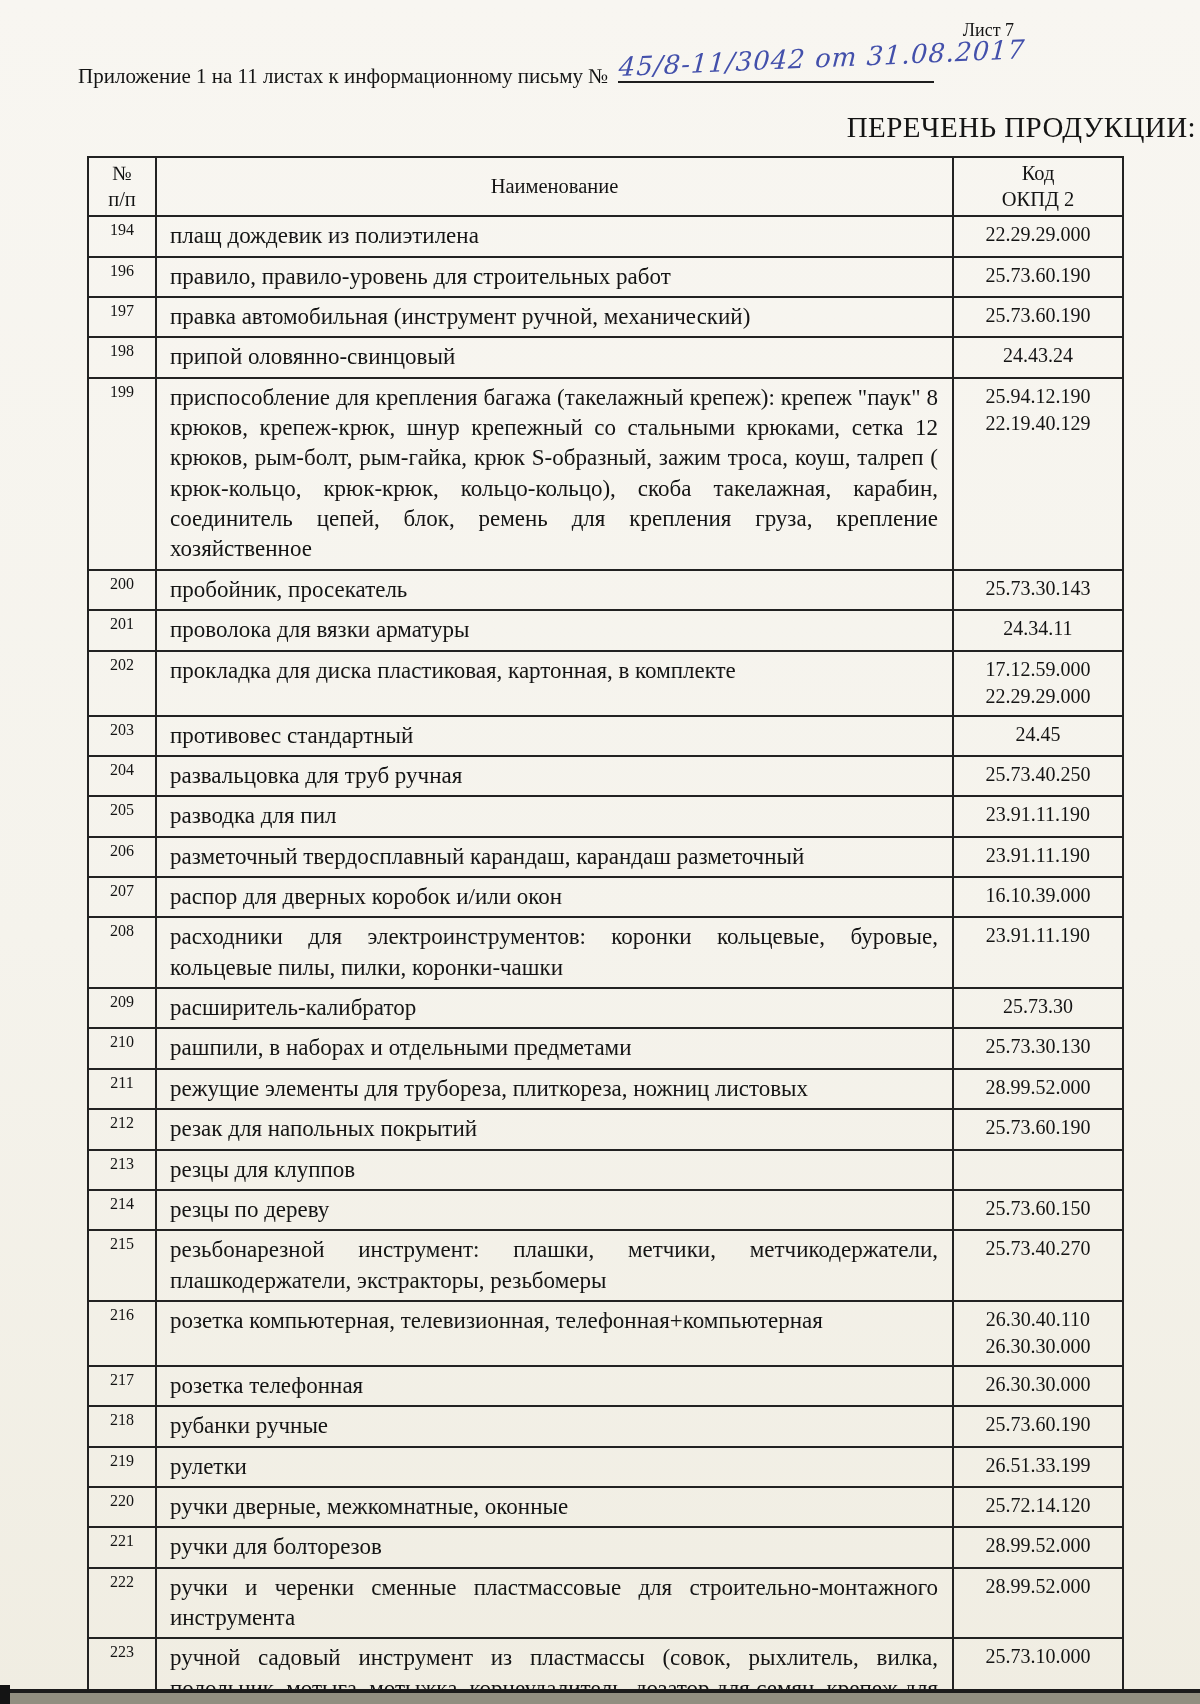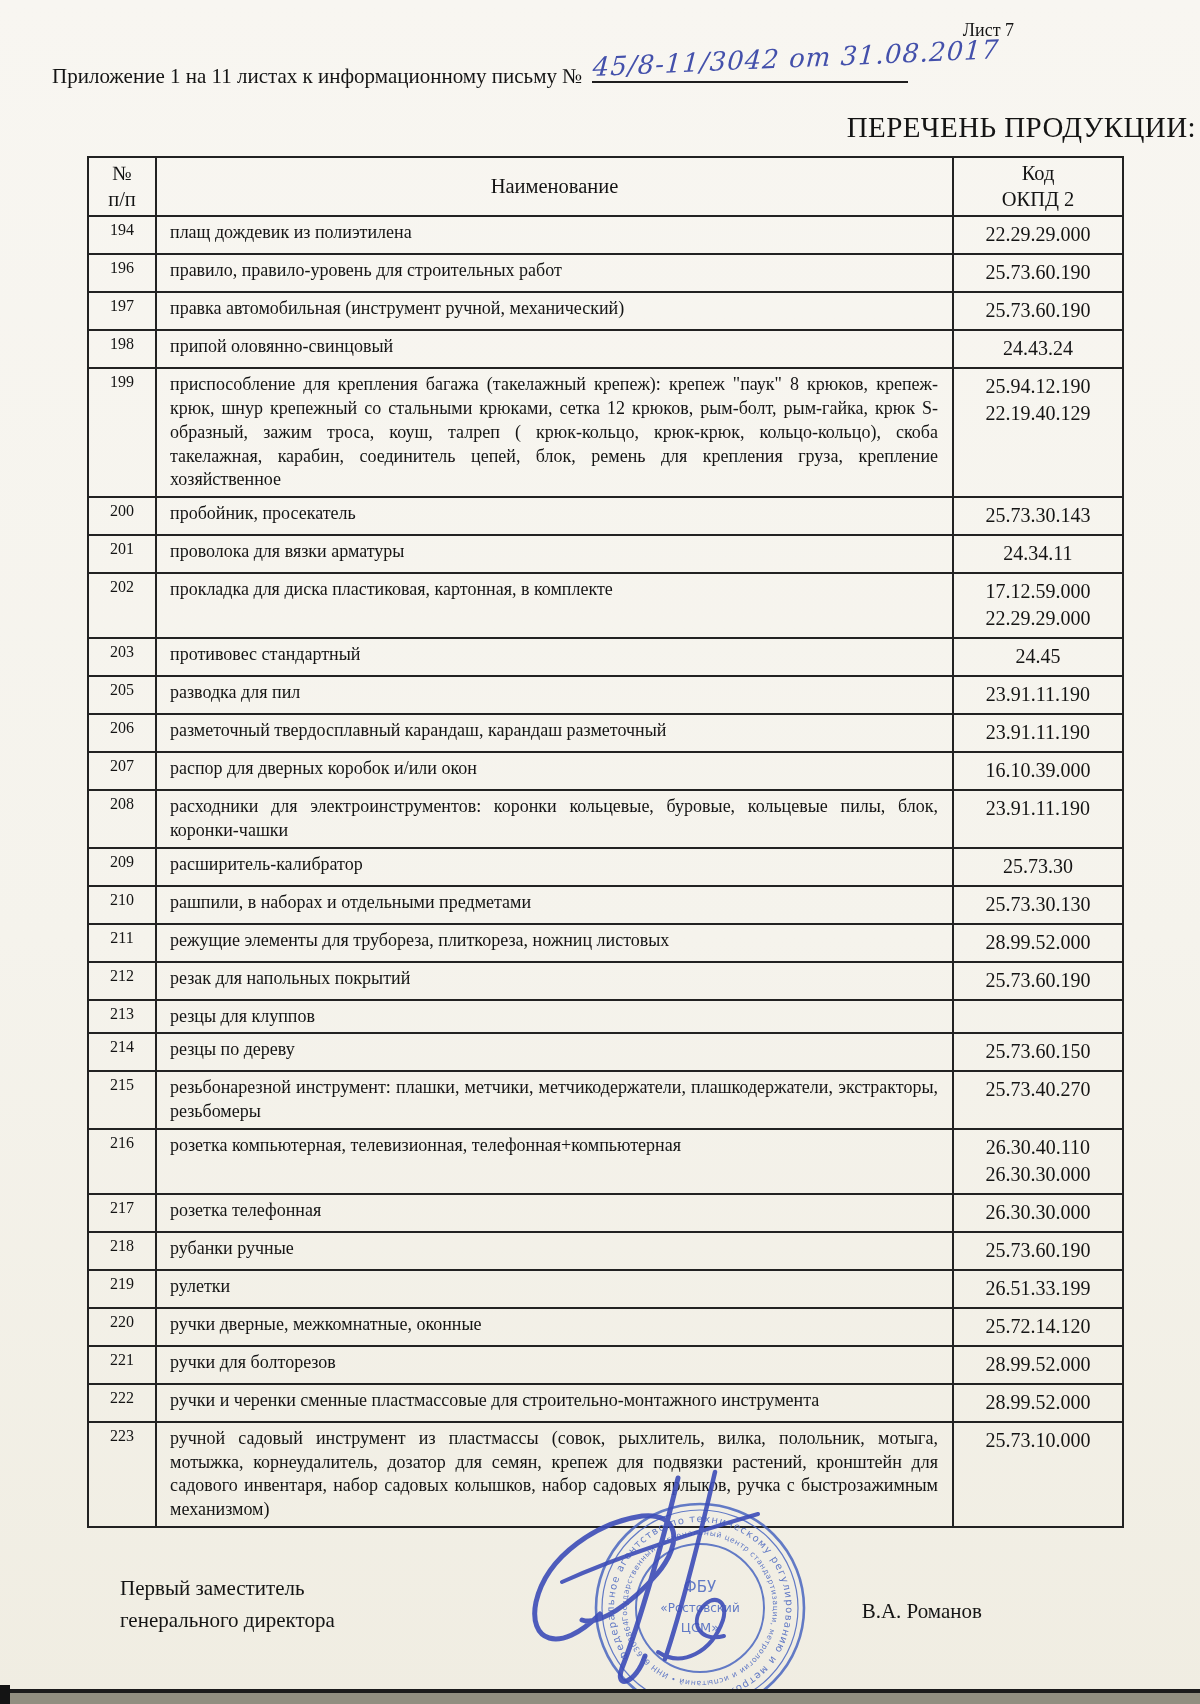--- a/index.html
+++ b/index.html
@@ -10,21 +10,21 @@
     color: #141414;
     background: linear-gradient(180deg, #f8f6f1 0%, #f5f3ec 55%, #f0ede2 100%);
     position: relative;
   }
   .sheet-label {
     padding: 20px 186px 0 0;
     text-align: right;
     font-size: 18px;
   }
   .appendix {
-    margin: 4px 0 0 52px;
+    margin: 4px 0 0 78px;
     font-size: 21px;
     white-space: nowrap;
   }
   .blank-line {
     position: relative;
     display: inline-block;
     width: 316px;
     height: 36px;
     vertical-align: baseline;
     border-bottom: 2px solid #1e1e1e;
@@ -69,21 +69,21 @@
   }
   td.cell-num {
     text-align: center;
     vertical-align: top;
     font-size: 16px;
     padding: 4px 2px 3px 2px;
   }
   td.cell-name {
     text-align: justify;
     vertical-align: top;
-    font-size: 18px;
+    font-size: 23px;
     line-height: 1.32;
     padding: 4px 14px 4px 13px;
   }
   td.cell-code {
     text-align: center;
     vertical-align: top;
     font-size: 20px;
     line-height: 1.35;
     padding: 4px 4px 5px 4px;
     white-space: pre-line;
@@ -191,37 +191,42 @@
           <td class="cell-name">прокладка для диска пластиковая, картонная, в комплекте</td>
           <td class="cell-code">17.12.59.000
 22.29.29.000</td>
         </tr>
         <tr>
           <td class="cell-num">203</td>
           <td class="cell-name">противовес стандартный</td>
           <td class="cell-code">24.45</td>
         </tr>
         <tr>
+          <td class="cell-num">204</td>
+          <td class="cell-name">развальцовка для труб ручная</td>
+          <td class="cell-code">25.73.40.250</td>
+        </tr>
+        <tr>
           <td class="cell-num">205</td>
           <td class="cell-name">разводка для пил</td>
           <td class="cell-code">23.91.11.190</td>
         </tr>
         <tr>
           <td class="cell-num">206</td>
           <td class="cell-name">разметочный твердосплавный карандаш, карандаш разметочный</td>
           <td class="cell-code">23.91.11.190</td>
         </tr>
         <tr>
           <td class="cell-num">207</td>
           <td class="cell-name">распор для дверных коробок и/или окон</td>
           <td class="cell-code">16.10.39.000</td>
         </tr>
         <tr>
           <td class="cell-num">208</td>
-          <td class="cell-name">расходники для электроинструментов: коронки кольцевые, буровые, кольцевые пилы, блок, коронки-чашки</td>
+          <td class="cell-name">расходники для электроинструментов: коронки кольцевые, буровые, кольцевые пилы, пилки, коронки-чашки</td>
           <td class="cell-code">23.91.11.190</td>
         </tr>
         <tr>
           <td class="cell-num">209</td>
           <td class="cell-name">расширитель-калибратор</td>
           <td class="cell-code">25.73.30</td>
         </tr>
         <tr>
           <td class="cell-num">210</td>
           <td class="cell-name">рашпили, в наборах и отдельными предметами</td>

